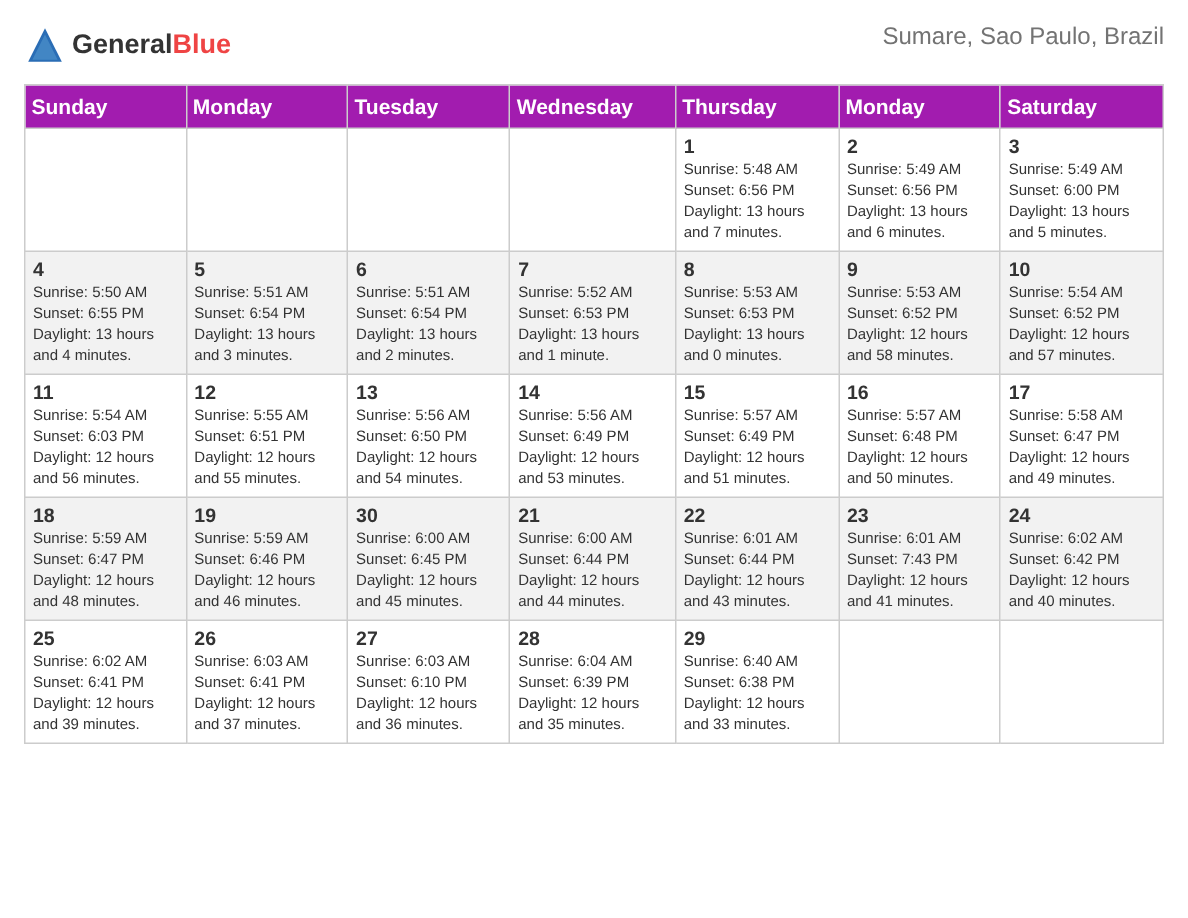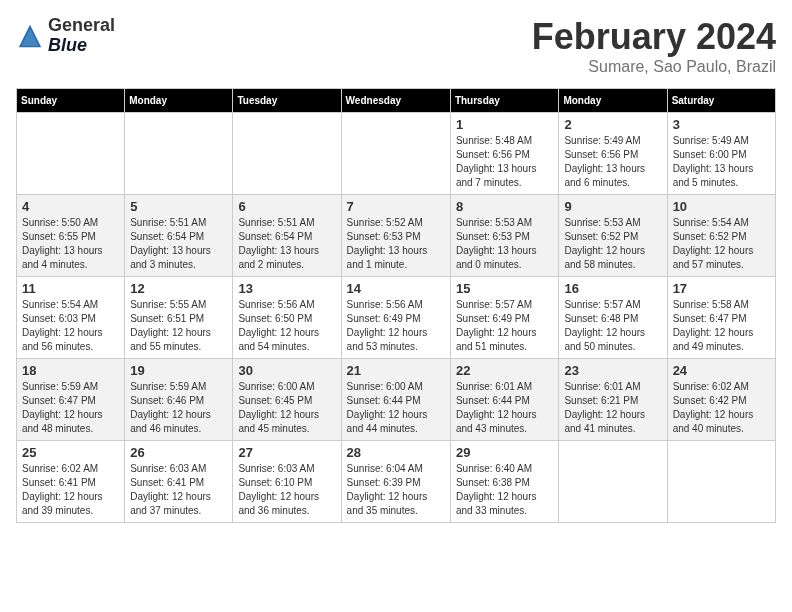--- a/index.html
+++ b/index.html
@@ -15,33 +15,32 @@
       align-items: flex-start;
       justify-content: space-between;
       margin-bottom: 12px;
     }
     .logo {
       display: flex;
       align-items: center;
     }
     .logo-text {
       display: flex;
-      flex-direction: column;
+      flex-direction: row;
       line-height: 1.1;
     }
     .logo-general {
       font-size: 18px;
       font-weight: bold;
       color: #333;
     }
     .logo-blue {
       font-size: 18px;
       font-weight: bold;
-      color: #0f172a;
-      font-style: italic;
+      color: #ef4444;
     }
     .logo-icon {
       width: 28px;
       height: 28px;
       margin-right: 4px;
     }
     .title-block {
       text-align: right;
     }
     .cal-title {
@@ -51,23 +50,23 @@
     }
     .cal-subtitle {
       font-size: 16px;
       color: #737373;
     }
     table {
       width: 100%;
       border-collapse: collapse;
     }
     thead tr th {
-      background: #000000;
+      background: #a21caf;
       color: #fff;
-      font-size: 10px;
+      font-size: 14px;
       font-weight: bold;
       padding: 6px 4px;
       text-align: left;
       border: 1px solid #ccc;
     }
     tbody tr td {
       vertical-align: top;
       border: 1px solid #ccc;
       padding: 4px 5px;
       width: 113px;
@@ -107,21 +106,20 @@
     <svg class="logo-icon" viewBox="0 0 40 40" xmlns="http://www.w3.org/2000/svg">
       <polygon points="20,4 36,36 4,36" fill="#2a6db5"></polygon>
       <polygon points="20,10 32,34 8,34" fill="#5a9fd4" opacity="0.5"></polygon>
     </svg>
     <div class="logo-text">
       <span class="logo-general">General</span>
       <span class="logo-blue">Blue</span>
     </div>
   </div>
   <div class="title-block">
-    <div class="cal-title">February 2024</div>
     <div class="cal-subtitle">Sumare, Sao Paulo, Brazil</div>
   </div>
 </div>
 
 <table>
   <thead>
     <tr>
     <th>Sunday</th>
         <th>Monday</th>
         <th>Tuesday</th>
@@ -271,21 +269,21 @@
         </td>
         <td>
           <div class="day-num">22</div>
           <div class="day-info">Sunrise: 6:01 AM
 Sunset: 6:44 PM
 Daylight: 12 hours and 43 minutes.</div>
         </td>
         <td>
           <div class="day-num">23</div>
           <div class="day-info">Sunrise: 6:01 AM
-Sunset: 6:21 PM
+Sunset: 7:43 PM
 Daylight: 12 hours and 41 minutes.</div>
         </td>
         <td>
           <div class="day-num">24</div>
           <div class="day-info">Sunrise: 6:02 AM
 Sunset: 6:42 PM
 Daylight: 12 hours and 40 minutes.</div>
         </td>
       </tr>
       <tr>

